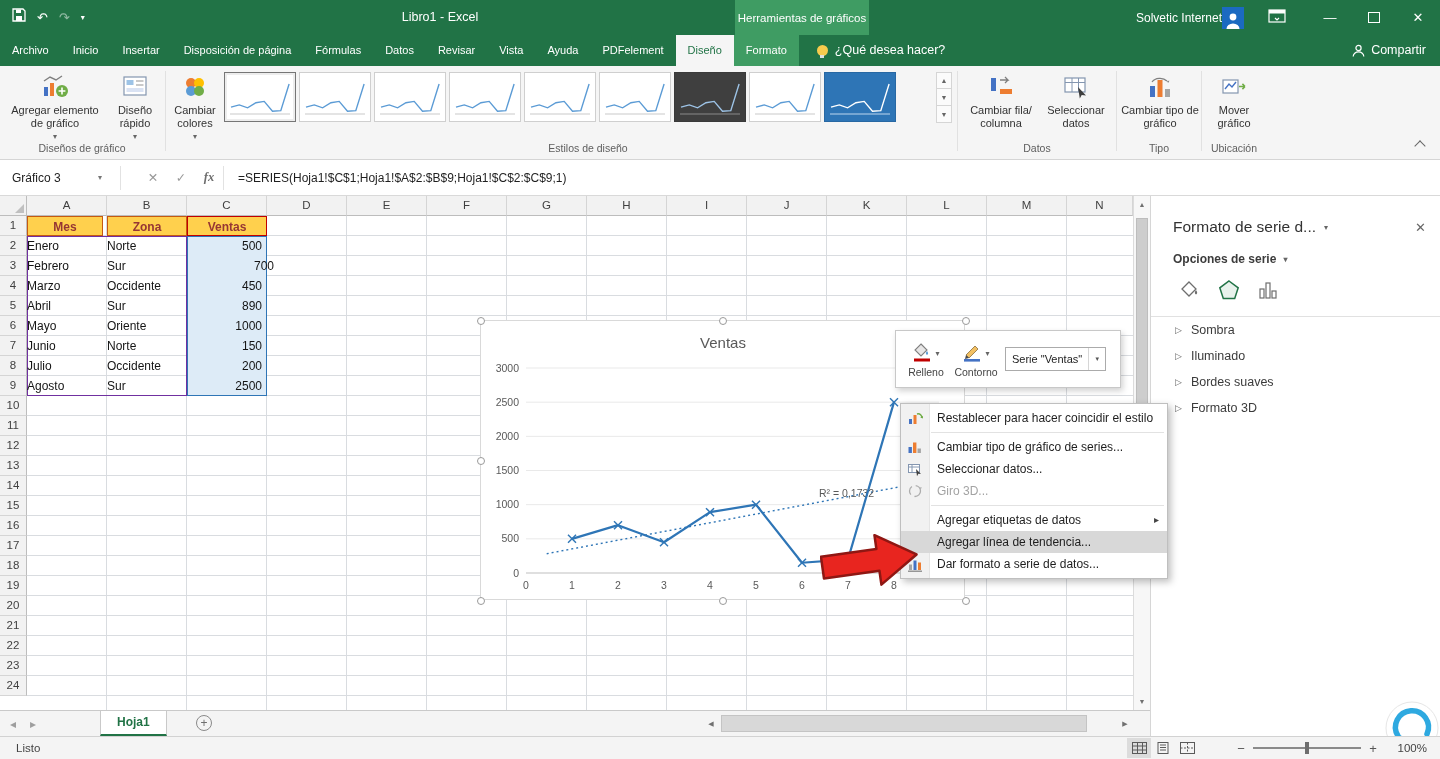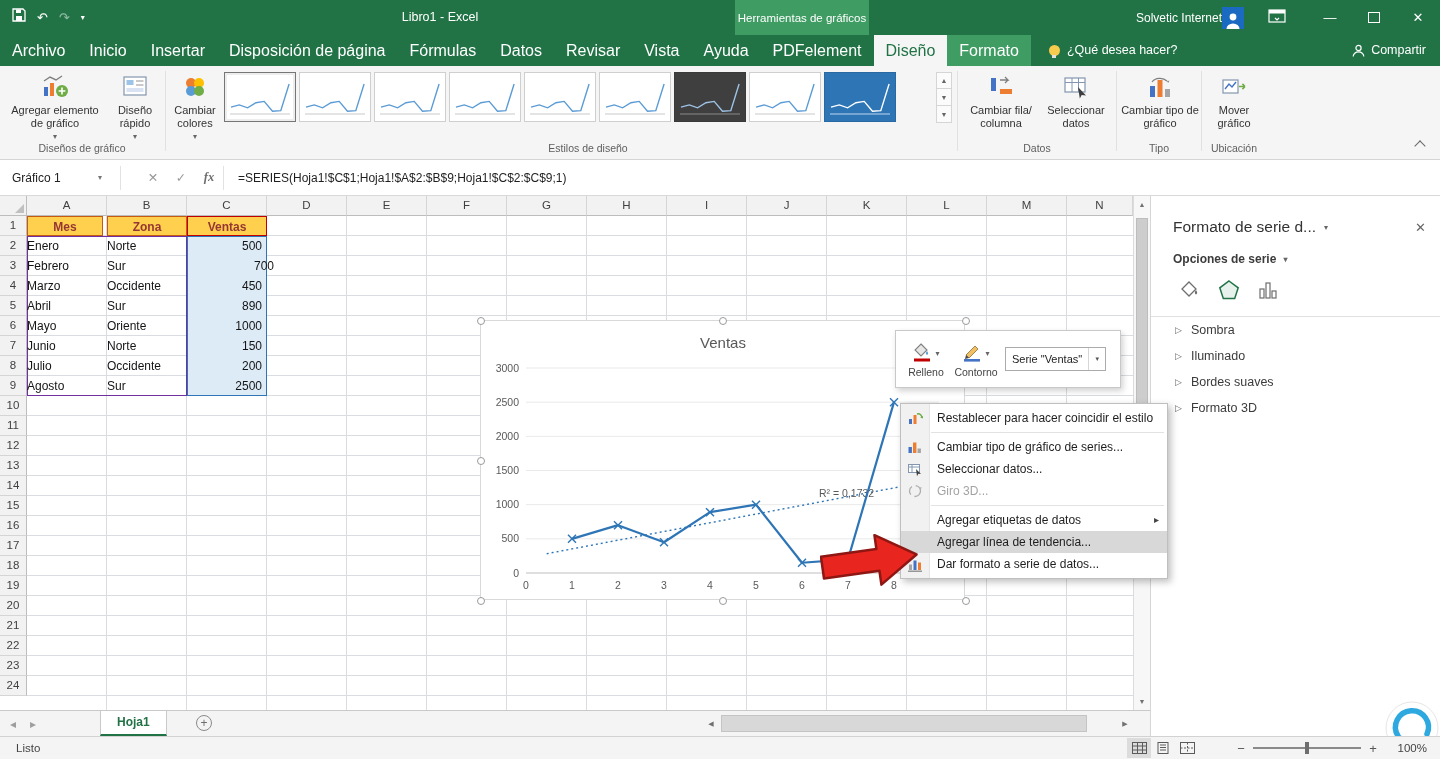--- a/index.html
+++ b/index.html
@@ -12,21 +12,21 @@
   #tb-title{position:absolute;left:360px;top:0;width:160px;text-align:center;line-height:35px;font-size:12.5px}
   #ctx-block{position:absolute;top:0;height:35px;background:#3F9C63;display:flex;align-items:center;justify-content:center;font-size:11.5px;left:728px;width:134px}
   #tb-right{position:absolute;right:0;top:0;height:35px;display:flex;align-items:center}
   #tb-user{font-size:12px;}
   #tb-avatar{width:22px;height:22px;background:#1B6AC1;display:flex;align-items:flex-end;justify-content:center;margin-right:24px}
   #ribbon-opts{margin-right:22px}
   .win-btn{width:44px;height:35px;display:flex;align-items:center;justify-content:center;font-size:13px}
   #btn-max .mx{width:10px;height:9px;border:1.3px solid #FFF}
   
   #tabrow{position:absolute;left:0;top:35px;width:1440px;height:31px;background:#217346;display:flex;color:#FFF}
-  .rtab{padding:0 12px;line-height:31px;font-size:16px;white-space:nowrap}
+  .rtab{padding:0 12px;line-height:31px;font-size:11px;white-space:nowrap}
   .rtab.ctx{background:#3F9C63}
   .rtab.active{background:#F5F5F5;color:#217346}
   #tellme{display:flex;align-items:center;gap:7px;margin-left:18px;line-height:31px;font-size:12.5px}
   #bulb{width:11px;height:11px;border-radius:50%;background:#F7CB4D;position:relative}
   #bulb:after{content:"";position:absolute;left:3.5px;top:10px;width:4px;height:3px;background:#E0E0E0}
   #share{position:absolute;right:14px;top:35px;line-height:31px;display:flex;gap:6px;align-items:center;color:#FFF;font-size:12.5px}
   
   #ribbon{position:absolute;left:0;top:66px;width:1440px;height:94px;background:#F5F5F5;border-bottom:1px solid #D5D5D5;box-sizing:border-box}
   .grp-label{position:absolute;top:76px;font-size:10.5px;color:#5E5E5E;text-align:center;white-space:nowrap}
   .gsep{position:absolute;top:5px;height:80px;width:1px;background:#E1E1E1}
@@ -335,21 +335,21 @@
       <span class="blabel">Mover gráfico</span>
     </div>
     <div class="grp-label" style="left:1203px;width:62px">Ubicación</div>
 
     <div id="ribbon-collapse">
         <span></span>
       </div>
   </div>
 
   <div id="formulabar">
-    <span id="namebox">Gráfico 1</span>
+    <span id="namebox">Gráfico 3</span>
     <span id="namebox-caret">▾</span>
     <span class="fb-sep"></span>
     <span style="width:18px"></span>
     <span class="fb-ic">✕</span>
     <span class="fb-ic">✓</span>
     <span class="fb-ic" id="fx">fx</span>
     <span class="fb-sep"></span>
     <span id="formula">=SERIES(Hoja1!$C$1;Hoja1!$A$2:$B$9;Hoja1!$C$2:$C$9;1)</span>
   </div>
 

